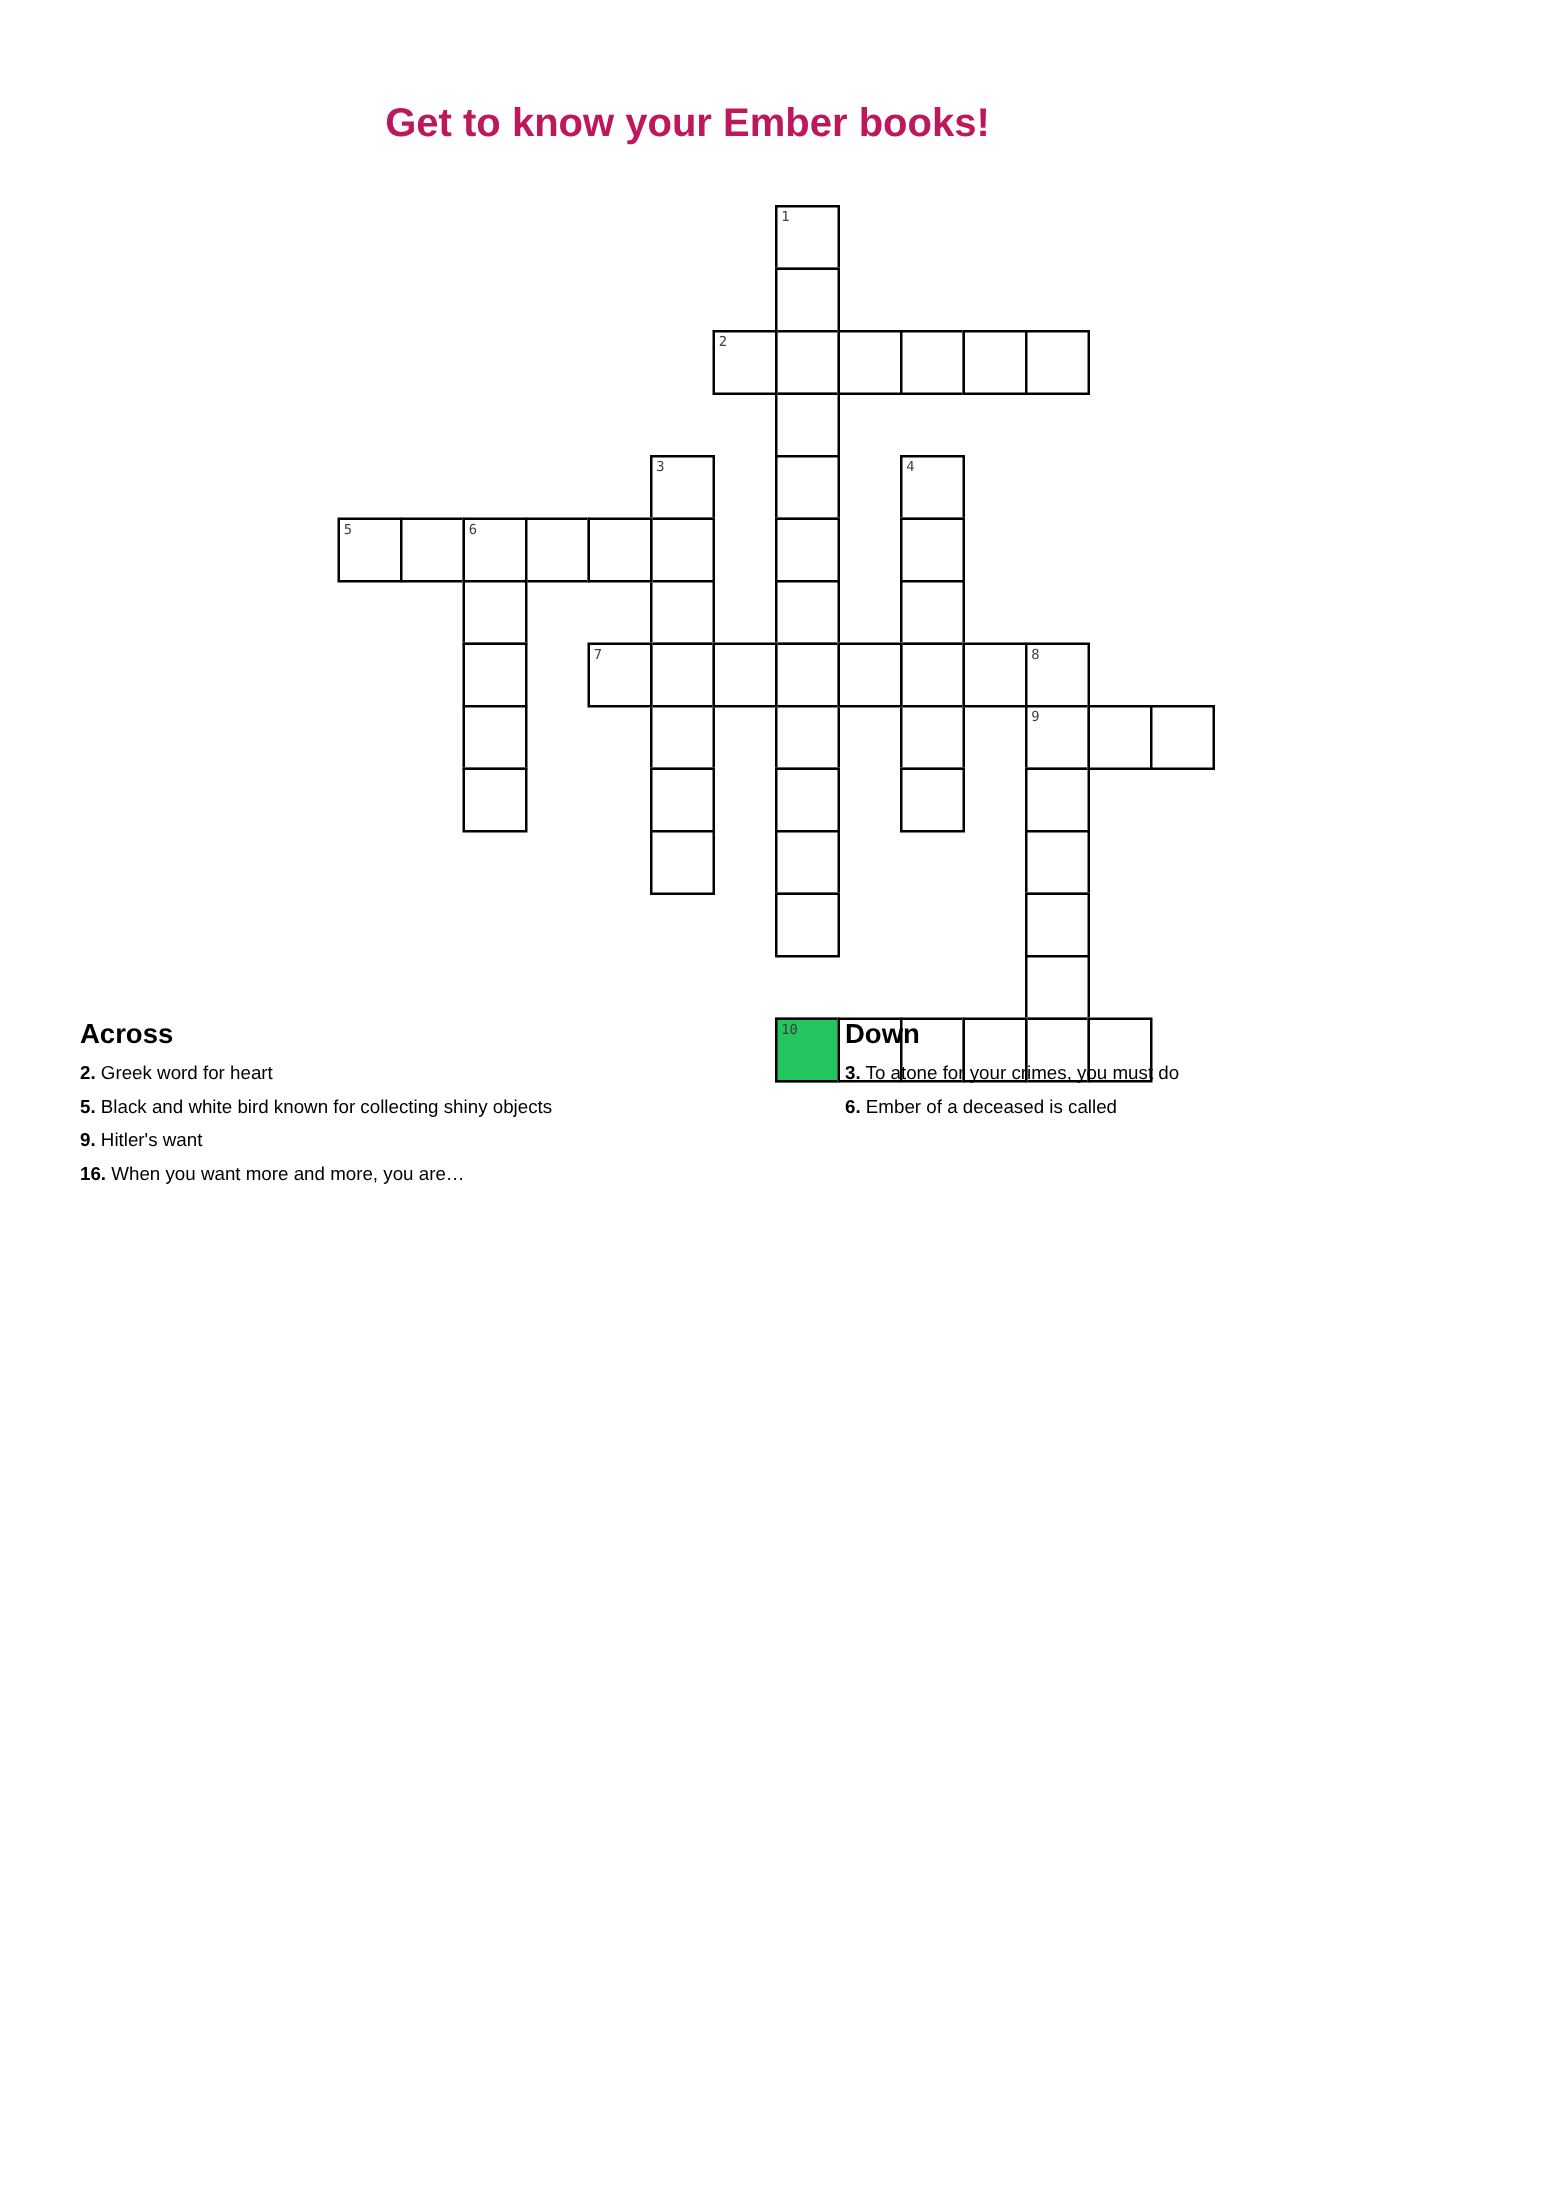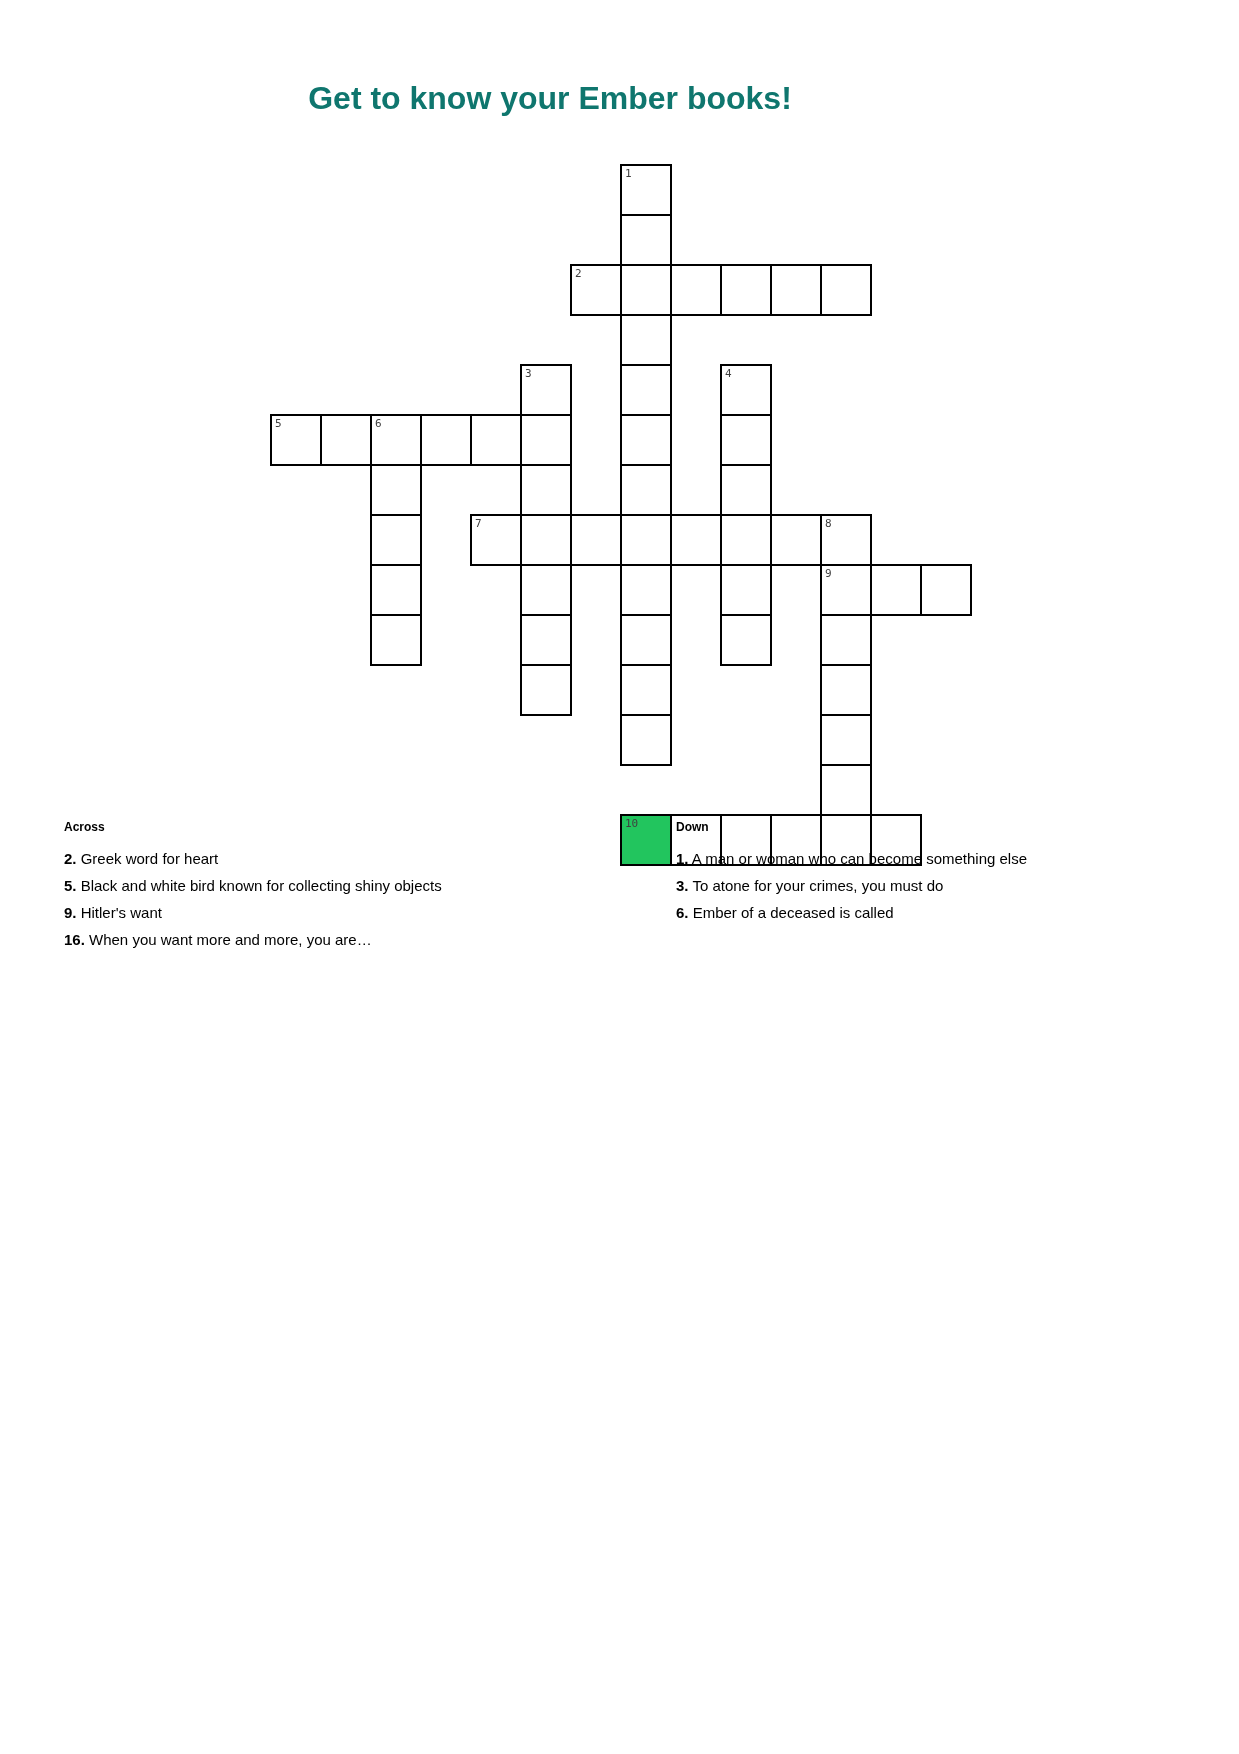--- a/index.html
+++ b/index.html
@@ -12,21 +12,21 @@
     overflow: hidden;
   }
   .title {
     position: absolute;
     top: 80px;
     left: 0;
     width: 1100px;
     text-align: center;
     font-size: 32px;
     font-weight: bold;
-    color: #0f766e;
+    color: #be185d;
     letter-spacing: 0px;
   }
   .grid {
     position: absolute;
     left: 270px;
     top: 164px;
     width: 702px;
     height: 702px;
   }
   .cell {
@@ -43,21 +43,21 @@
     left: 3px;
     font-family: "DejaVu Sans Mono", monospace;
     font-size: 11px;
     line-height: 13px;
     color: #3f3f3f;
   }
   .clues-col { position: absolute; top: 815px; color: #000000; }
   .clues-col.across { left: 64px;  width: 400px; }
   .clues-col.down   { left: 632px; width: 560px; margin-left: 44px; }
   .clues-heading {
-    font-size: 12px;
+    font-size: 22px;
     font-weight: bold;
     margin: 0 0 10px 0;
     line-height: 24px;
   }
   .clue {
     font-size: 15px;
     line-height: 20px;
     margin: 0 0 7px 0;
   }
   .clue b { font-weight: bold; }
@@ -155,19 +155,18 @@
         <p class="clue"><b>2.</b><span> Greek word for heart</span></p>
         <p class="clue"><b>5.</b><span> Black and white bird known for collecting shiny objects</span></p>
         <p class="clue"><b>9.</b><span> Hitler's want</span></p>
         <p class="clue"><b>16.</b><span> When you want more and more, you are…</span></p>
       </div>
   </div>
 
   <div class="clues-col down">
     <div class="clues-heading">Down</div>
     <div id="down-list">
-        <p class="clue"><b>1.</b><span> A man or woman who can become something else</span></p>
         <p class="clue"><b>3.</b><span> To atone for your crimes, you must do</span></p>
         <p class="clue"><b>6.</b><span> Ember of a deceased is called</span></p>
       </div>
   </div>
 
 </div>
 
 </body></html>

